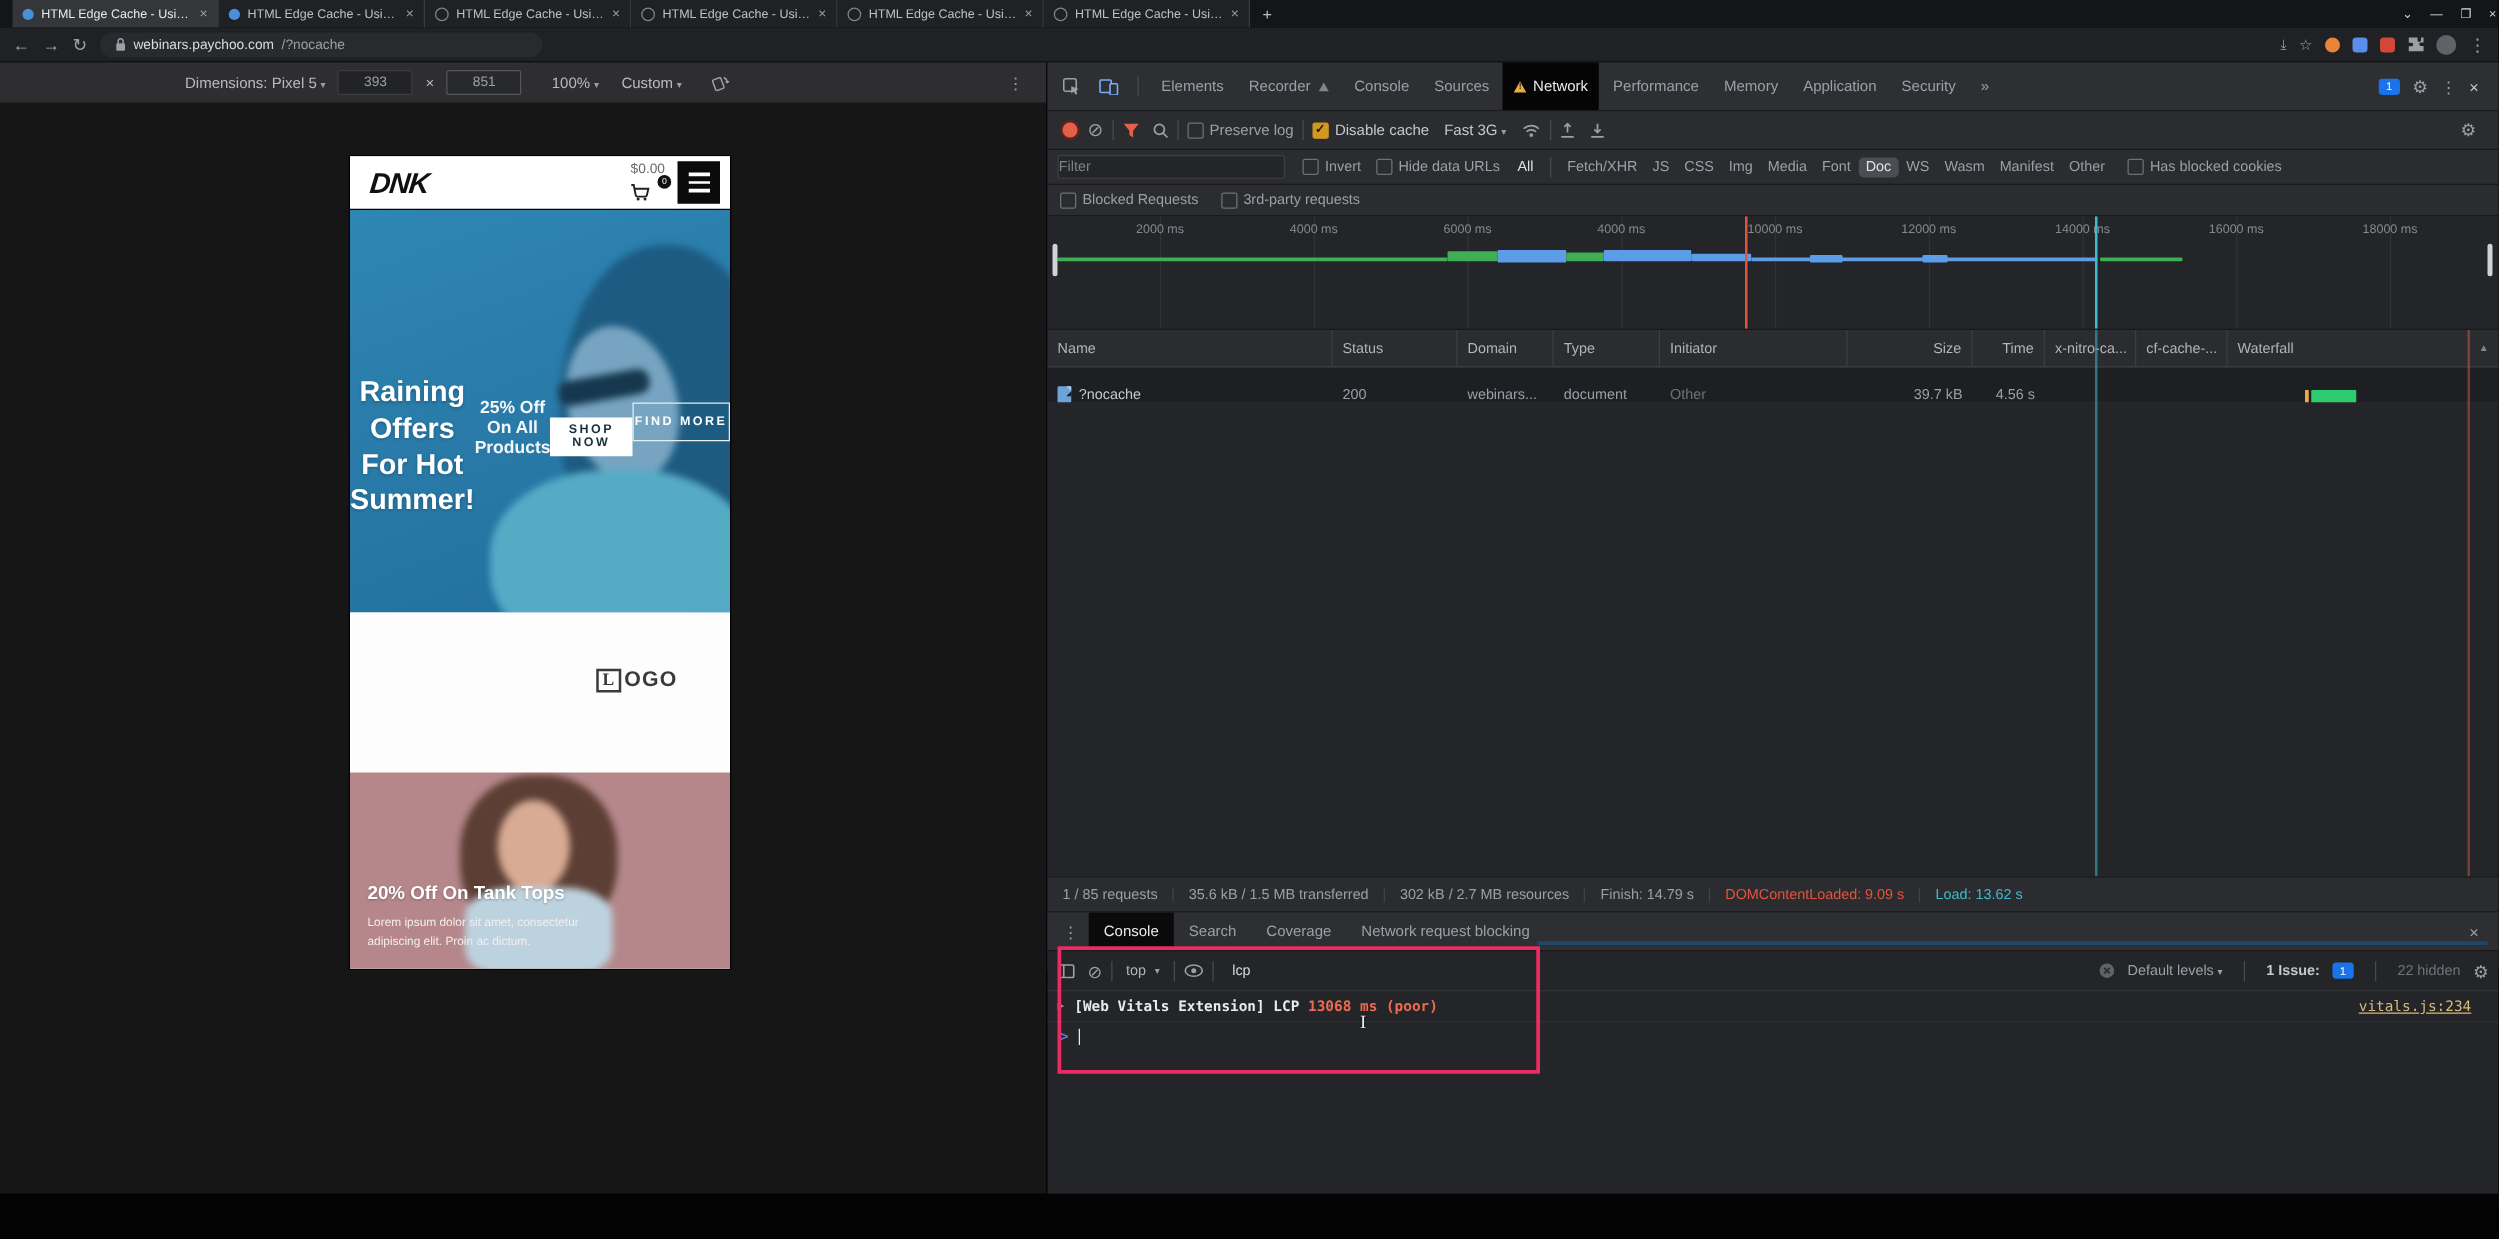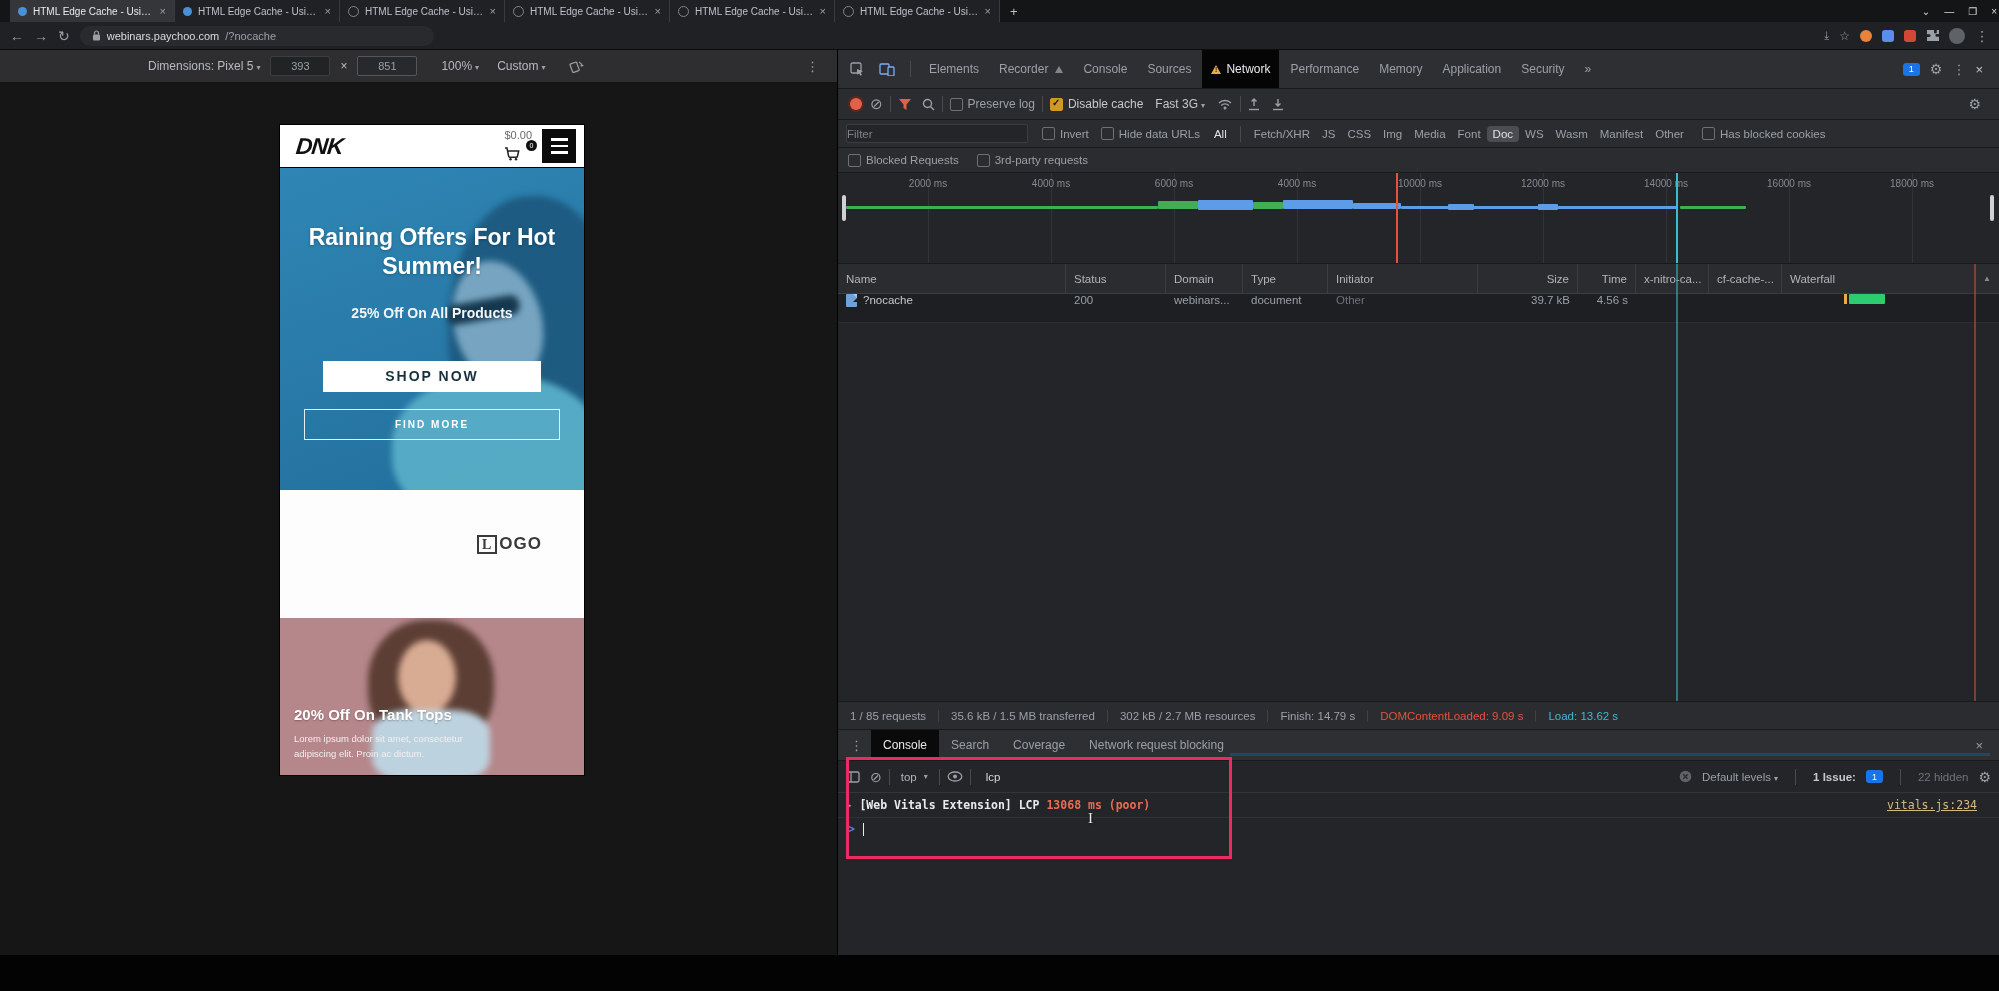--- a/index.html
+++ b/index.html
@@ -47,24 +47,24 @@
   .cart-wrap{position:relative;}
   .cart-badge{position:absolute;right:-5px;top:-6px;background:#111;color:#fff;font-size:7px;width:11px;height:11px;border-radius:50%;display:flex;align-items:center;justify-content:center;}
   .hamburger{width:34px;height:34px;background:#0b0b0b;display:flex;flex-direction:column;justify-content:center;gap:4px;align-items:center;flex:none;}
   .hamburger span{display:block;width:17px;height:2.5px;background:#fff;}
   #hero{position:absolute;left:0;top:43px;width:100%;height:322px;background:linear-gradient(160deg,#2e86b4 0%,#2878a6 60%,#1f6d9b 100%);overflow:hidden;}
   .hero-art{position:absolute;inset:0;filter:blur(3px);opacity:.95;}
   .hero-hair{position:absolute;right:-34px;top:28px;width:170px;height:270px;background:#1d5a80;border-radius:48%;}
   .hero-face{position:absolute;right:42px;top:92px;width:88px;height:126px;background:#7ba7c3;border-radius:50%;transform:rotate(-14deg);}
   .hero-shades{position:absolute;right:64px;top:132px;width:74px;height:20px;background:#15354a;border-radius:9px;transform:rotate(-10deg);}
   .hero-shirt{position:absolute;right:-18px;bottom:-36px;width:210px;height:150px;background:#58aec7;border-radius:45%;}
-  .hero-inner{position:absolute;inset:0;display:flex;flex-direction:column;align-items:center;text-align:center;}
+  .hero-inner{position:absolute;inset:0;display:flex;flex-direction:row;align-items:center;text-align:center;}
   .hero-title{margin-top:55px;width:88%;color:#fff;font-weight:700;font-size:23px;line-height:1.25;text-shadow:0 1px 3px rgba(0,0,0,.25);}
   .hero-sub{margin-top:24px;color:#f2f6f8;font-weight:700;font-size:14px;}
-  .btn-shop{margin-top:40px;width:218px;height:31px;background:#fff;color:#17313c;font-size:14px;letter-spacing:2px;display:flex;align-items:center;justify-content:center;font-weight:700;text-align:center;}
+  .btn-shop{margin-top:40px;width:218px;height:31px;background:#fff;color:#17313c;font-size:10px;letter-spacing:2px;display:flex;align-items:center;justify-content:center;font-weight:700;text-align:center;}
   .btn-find{margin-top:17px;width:256px;height:31px;border:1px solid #e6eef2;color:#fff;font-size:10px;letter-spacing:2px;display:flex;align-items:center;justify-content:center;font-weight:700;box-sizing:border-box;}
   #midsection{position:absolute;left:0;top:365px;width:100%;height:128px;background:#fdfdfd;}
   .mid-logo{position:absolute;right:42px;top:44px;font-weight:700;color:#3a3a3a;font-size:17px;letter-spacing:1px;display:flex;align-items:center;}
   .mid-logo .boxL{border:2px solid #3a3a3a;padding:0 3px;margin-right:2px;font-family:"Liberation Serif",serif;font-size:14px;line-height:15px;}
   #promo{position:absolute;left:0;top:493px;width:100%;height:157px;background:#b5878b;overflow:hidden;}
   .promo-art{position:absolute;inset:0;filter:blur(3px);}
   .p-hair{position:absolute;left:88px;top:2px;width:126px;height:132px;background:#5c3e34;border-radius:46%;}
   .p-face{position:absolute;left:118px;top:22px;width:58px;height:74px;background:#d8ab93;border-radius:50%;}
   .p-top{position:absolute;left:92px;top:92px;width:118px;height:72px;background:#bdd2df;border-radius:32%;}
   .promo-txt{position:absolute;left:14px;bottom:14px;color:#fff;}
@@ -100,21 +100,21 @@
   .ov-vline{position:absolute;top:0;bottom:0;width:2px;}
   .ov-handle{position:absolute;width:4px;height:26px;border-radius:2px;background:#cfd1d4;top:22px;}
   .seg{position:absolute;border-radius:1px;}
   .g{background:#3fae54;} .b{background:#5d9ce6;}
 
   #dt-table{position:relative;height:437px;background:#242528;overflow:hidden;}
   .tbl-grid{display:grid;grid-template-columns:228px 100px 77px 85px 150px 100px 58px 73px 73px 1fr;align-items:stretch;}
   .tbl-head{height:29px;background:#2b2c2f;border-bottom:1px solid #3c3d40;font-size:11.5px;color:#b0b4b9;position:relative;}
   .th{display:flex;align-items:center;padding:0 8px;border-right:1px solid #3c3d40;overflow:hidden;white-space:nowrap;}
   .tbl-row{height:28px;background:#1d1f22;border-bottom:1px solid #2c2d30;font-size:11.5px;color:#9aa0a6;}
-  .td{display:flex;align-items:flex-start;padding:0 8px;overflow:hidden;white-space:nowrap;}
+  .td{display:flex;align-items:flex-end;padding:0 8px;overflow:hidden;white-space:nowrap;}
   .td.num{justify-content:flex-end;}
   .doc-ic{width:11px;height:13px;background:#6ea2d8;border-radius:1px;margin-right:6px;position:relative;flex:none;}
   .doc-ic::after{content:"";position:absolute;right:0;top:0;border-left:4px solid transparent;border-bottom:4px solid #1d1f22;border-top:4px solid #a8c8e8;}
   .tbl-vline{position:absolute;top:0;bottom:0;width:1.5px;opacity:.8;}
   .wf-bar{display:flex;align-items:center;height:10px;}
   .wf-tick{width:3px;height:10px;background:#e8ab45;margin-right:2px;}
   .wf-green{width:36px;height:10px;background:#2ecc71;border-radius:1px;}
 
   #dt-summary{height:27px;background:#2b2c2f;border-top:1px solid #1a1a1a;border-bottom:1px solid #1a1a1a;display:flex;align-items:center;padding:0 10px;font-size:11.5px;color:#9aa0a6;}
   .sum-item{padding:0 12px;border-right:1px solid #404144;white-space:nowrap;}

